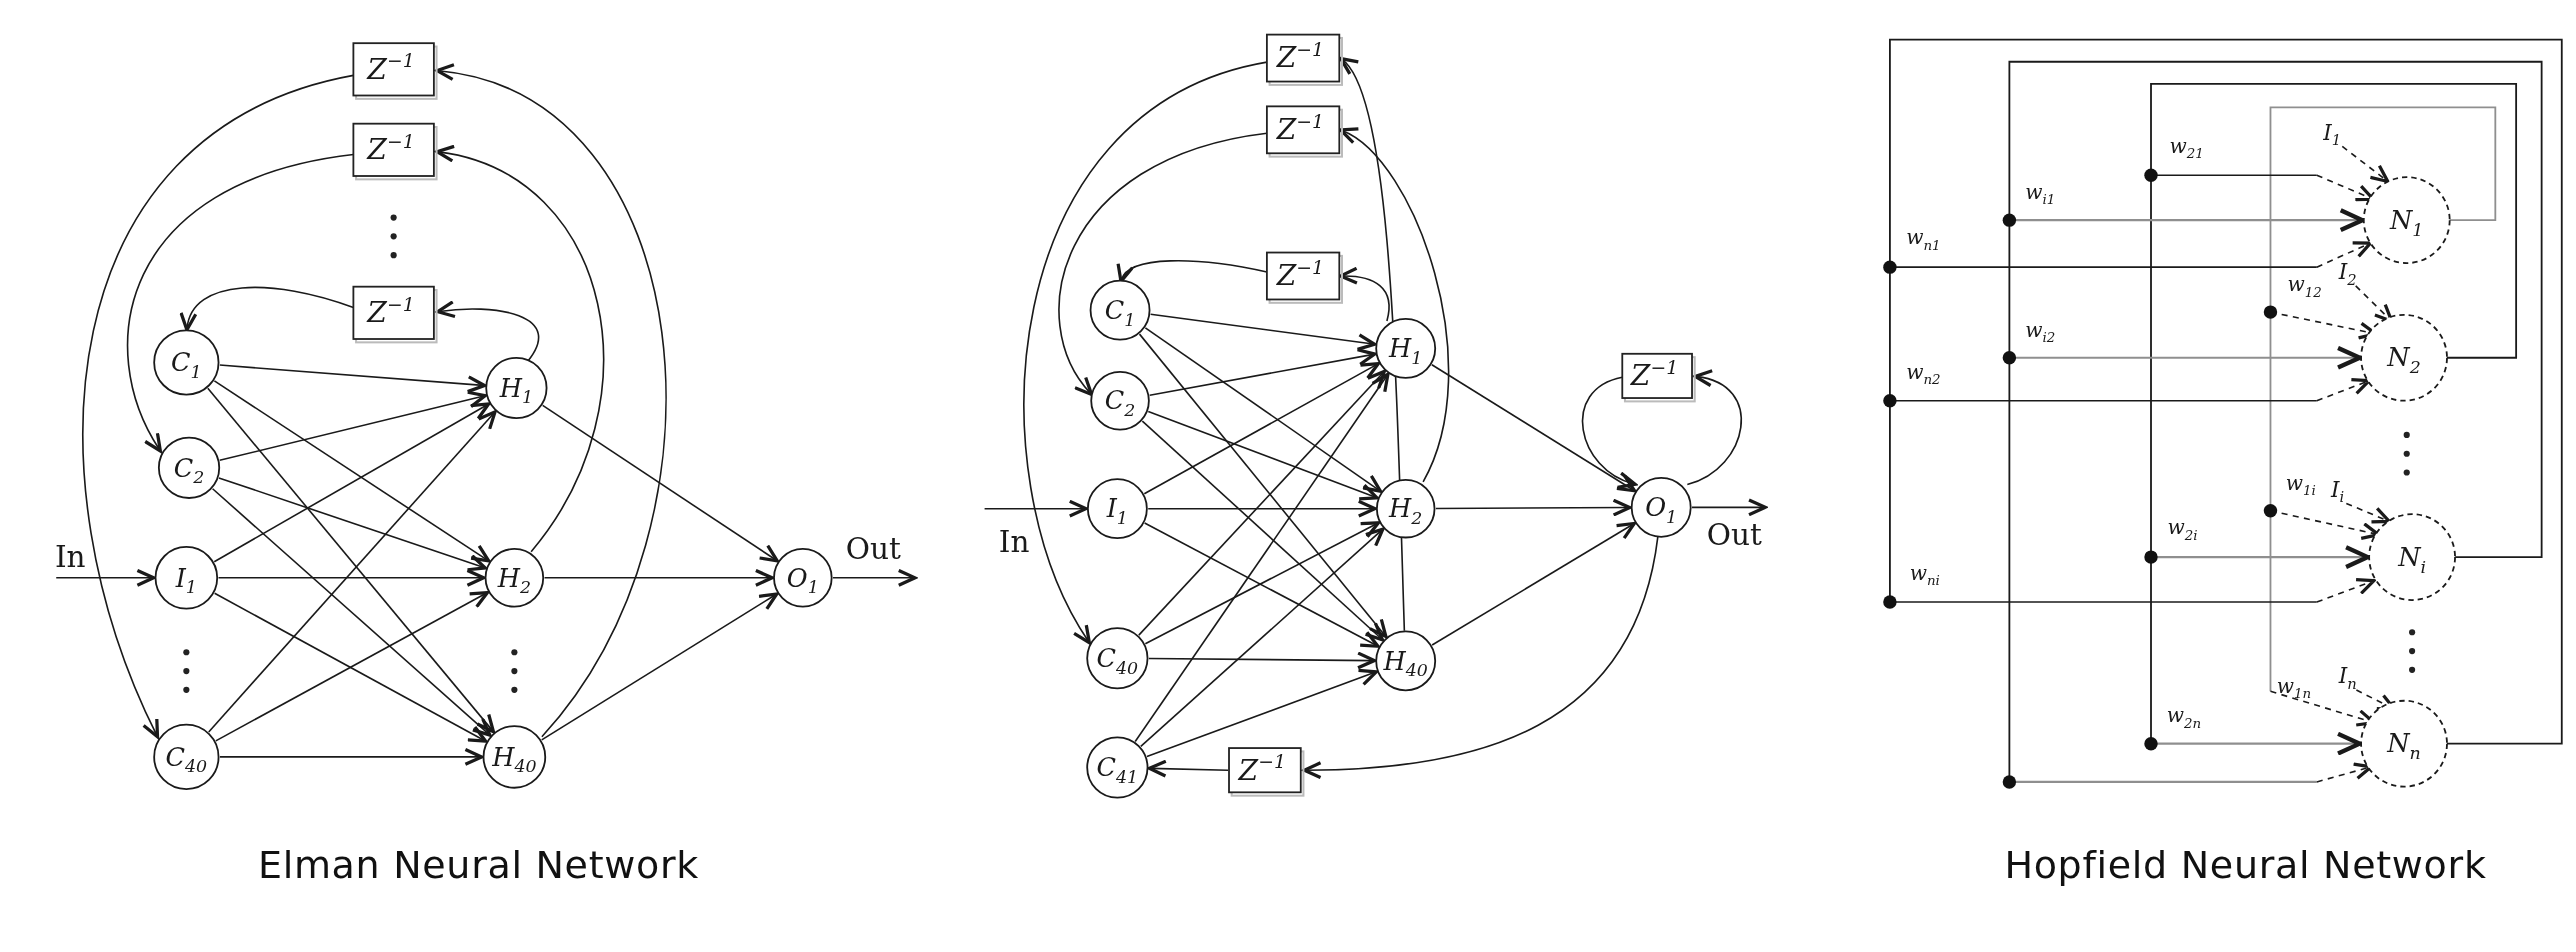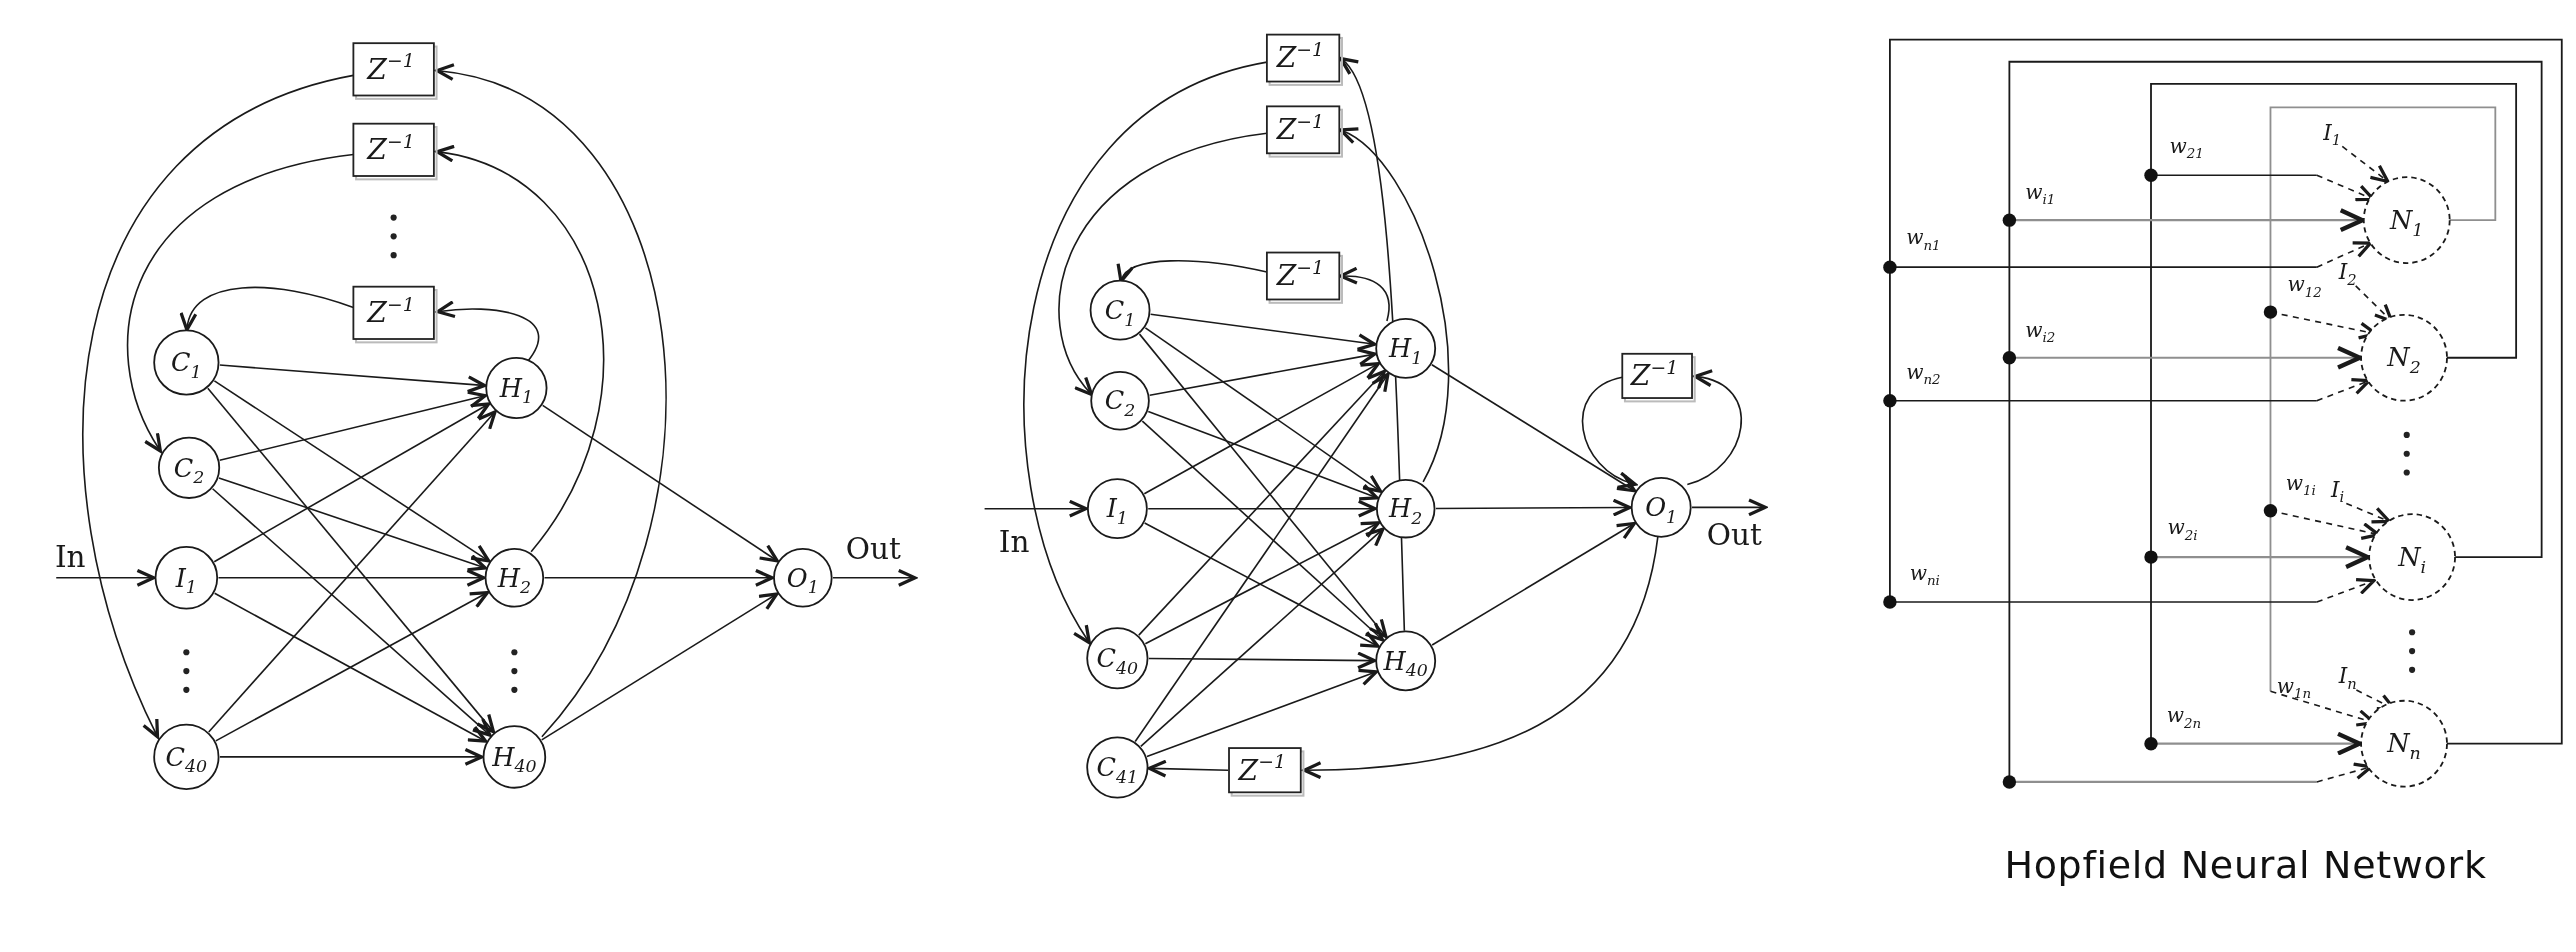--- a/index.html
+++ b/index.html
@@ -224,15 +224,16 @@
         <text x="3224" y="796" font-size="30" fill="#1a1a1a" text-anchor="middle" font-family="&quot;DejaVu Serif&quot;,&quot;Liberation Serif&quot;,serif" font-style="italic"><tspan>w</tspan><tspan dy="8" font-size="20">2i</tspan></text>
         <text x="2840" y="864" font-size="30" fill="#1a1a1a" text-anchor="middle" font-family="&quot;DejaVu Serif&quot;,&quot;Liberation Serif&quot;,serif" font-style="italic"><tspan>w</tspan><tspan dy="8" font-size="20">ni</tspan></text>
         <text x="3390" y="1032" font-size="30" fill="#1a1a1a" text-anchor="middle" font-family="&quot;DejaVu Serif&quot;,&quot;Liberation Serif&quot;,serif" font-style="italic"><tspan>w</tspan><tspan dy="8" font-size="20">1n</tspan></text>
         <text x="3226" y="1076" font-size="30" fill="#1a1a1a" text-anchor="middle" font-family="&quot;DejaVu Serif&quot;,&quot;Liberation Serif&quot;,serif" font-style="italic"><tspan>w</tspan><tspan dy="8" font-size="20">2n</tspan></text>
         <text x="3447" y="208" font-size="32" fill="#1a1a1a" text-anchor="middle" font-family="&quot;DejaVu Serif&quot;,&quot;Liberation Serif&quot;,serif" font-style="italic"><tspan>I</tspan><tspan dy="8" font-size="22">1</tspan></text>
         <text x="3470" y="416" font-size="32" fill="#1a1a1a" text-anchor="middle" font-family="&quot;DejaVu Serif&quot;,&quot;Liberation Serif&quot;,serif" font-style="italic"><tspan>I</tspan><tspan dy="8" font-size="22">2</tspan></text>
         <text x="3455" y="740" font-size="32" fill="#1a1a1a" text-anchor="middle" font-family="&quot;DejaVu Serif&quot;,&quot;Liberation Serif&quot;,serif" font-style="italic"><tspan>I</tspan><tspan dy="8" font-size="22">i</tspan></text>
         <text x="3470" y="1018" font-size="32" fill="#1a1a1a" text-anchor="middle" font-family="&quot;DejaVu Serif&quot;,&quot;Liberation Serif&quot;,serif" font-style="italic"><tspan>I</tspan><tspan dy="8" font-size="22">n</tspan></text>
       </svg>
   </figure>
+  <div class="caption" style="left: 56px;">Elman Neural Network</div>
   <div class="caption" style="left: 1823px;">Hopfield Neural Network</div>
 </div>
 
 
 </body></html>

